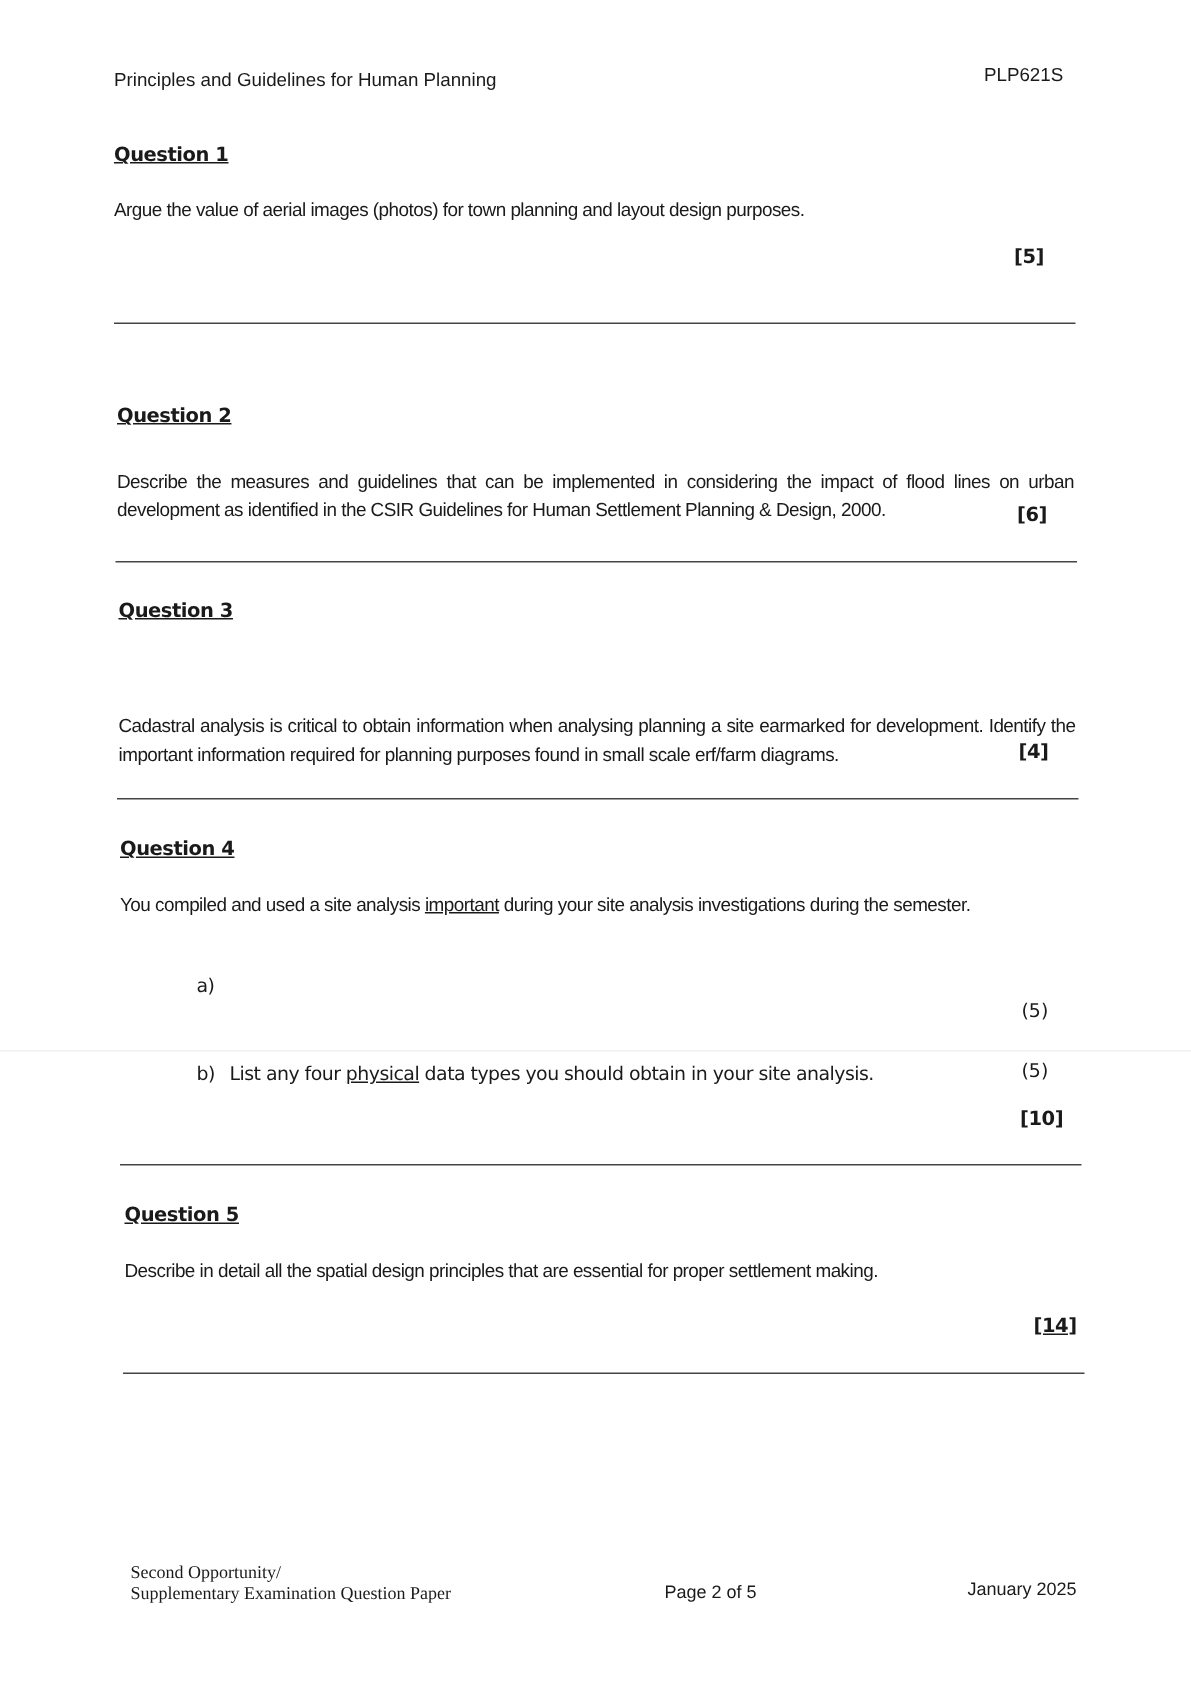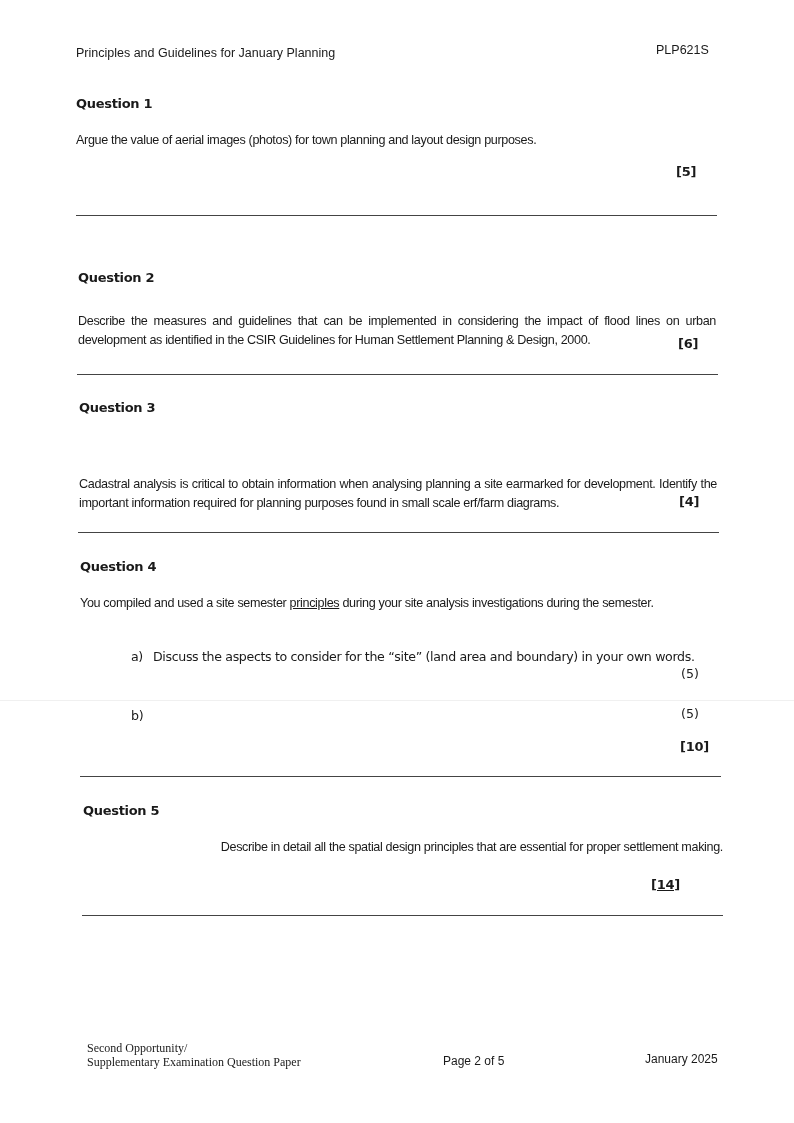--- a/index.html
+++ b/index.html
@@ -7,21 +7,21 @@
     width: 794px; height: 1123px; position: relative; overflow: hidden;
     color: #1a1a1a;
   }
   .sans { font-family: "Liberation Sans", sans-serif; }
 
   .header-left { position: absolute; left: 76px; top: 46px; font-size: 12.5px; }
   .header-right { position: absolute; left: 656px; top: 43px; font-size: 12.5px; }
 
   .q-title {
     position: absolute; font-family: "DejaVu Sans", sans-serif;
-    font-size: 13px; font-weight: bold; 
+    font-size: 13px; font-weight: bold; text-decoration: underline;
     letter-spacing: -0.3px;
     text-align: right;
   }
   .q-text {
     position: absolute; font-family: Liberation Sans, sans-serif;
     font-size: 12.6px; line-height: 19px; letter-spacing: -0.35px;
     text-align: justify;
   }
   .marks {
     position: absolute; font-family: "DejaVu Sans", sans-serif;
@@ -42,21 +42,21 @@
 
   .footer-left { position: absolute; left: 87px; top: 1041px; font-size: 12px; line-height: 14px; font-family: Liberation Serif, serif; }
   .footer-center { position: absolute; left: 443px; top: 1054px; font-size: 12px; font-family: "Liberation Sans", sans-serif; text-align: right; }
   .footer-right { position: absolute; left: 645px; top: 1052px; font-size: 12px; font-family: "Liberation Sans", sans-serif; }
 
   .faint-band { position: absolute; left: 0; width: 794px; height: 1px; background: #f0f0f0; }
 </style>
 </head>
 <body>
 
-<div class="header-left sans">Principles and Guidelines for January Planning</div>
+<div class="header-left sans">Principles and Guidelines for Human Planning</div>
 <div class="header-right sans">PLP621S</div>
 
 <section>
   <div class="q-title" style="left:76px; top:96px;">Question 1</div>
   <div class="q-text" style="left:76px; top:131px; width:640px;">Argue the value of aerial images (photos) for town planning and layout design purposes.</div>
   <div class="marks" style="left:676px; top:164px;">[5]</div>
   <div class="rule" style="left:76px; top:215px; width:641px;"></div>
 </section>
 
 <section>
@@ -68,43 +68,43 @@
 
 <section>
   <div class="q-title" style="left:79px; top:400px;">Question 3</div>
   <div class="q-text" style="left:79px; top:435px; width:638px;margin-top:40px;">Cadastral analysis is critical to obtain information when analysing planning a site earmarked for development.  Identify the important information required for planning purposes found in small scale erf/farm diagrams.</div>
   <div class="marks" style="left:679px; top:494px;">[4]</div>
   <div class="rule" style="left:78px; top:532px; width:641px;"></div>
 </section>
 
 <section>
   <div class="q-title" style="left:80px; top:559px;">Question 4</div>
-  <div class="q-text" style="left:80px; top:594px; width:638px;"><span>You compiled and used a site semester </span><span class="u">principles</span><span> during your site analysis investigations during the semester.</span></div>
+  <div class="q-text" style="left:80px; top:594px; width:638px;"><span>You compiled and used a site analysis </span><span class="u">important</span><span> during your site analysis investigations during the semester.</span></div>
 
   <div class="sub-item" style="left:131px; top:647px; width:588px; height:40px;">
     <span class="sub-label">a)</span>
-    <span class="sub-body" style="width:566px;">Discuss the aspects to consider for the “site” (land area and boundary) in your own words.</span>
   </div>
   <div class="sub-marks" style="left:681px; top:666px;">(5)</div>
 
   <div class="faint-band" style="top:700px;"></div>
 
   <div class="sub-item" style="left:131px; top:706px; width:540px; height:20px;">
     <span class="sub-label">b)</span>
+    <span class="sub-body" style="white-space:nowrap;"><span>List any four </span><span class="u">physical</span><span> data types you should obtain in your site analysis.</span></span>
   </div>
   <div class="sub-marks" style="left:681px; top:706px;">(5)</div>
 
   <div class="marks" style="left:680px; top:739px;">[10]</div>
   <div class="rule" style="left:80px; top:776px; width:641px;"></div>
 </section>
 
 <section>
   <div class="q-title" style="left:83px; top:803px;">Question 5</div>
-  <div class="q-text" style="left:83px; top:838px; width:640px; text-align:right; white-space:nowrap;">Describe in detail all the spatial design principles that are essential for proper settlement making.</div>
-  <div class="marks" style="left:651px; top:877px;text-decoration:underline;">[14]</div>
+  <div class="q-text" style="left:83px; top:838px; width:640px; text-align:left; white-space:nowrap;">Describe in detail all the spatial design principles that are essential for proper settlement making.</div>
+  <div class="marks" style="left:689px; top:877px;text-decoration:underline;">[14]</div>
   <div class="rule" style="left:82px; top:915px; width:641px;"></div>
 </section>
 
 <footer>
   <div class="footer-left">
     <div>Second Opportunity/</div>
     <div>Supplementary Examination Question Paper</div>
   </div>
   <div class="footer-center">Page 2 of 5</div>
   <div class="footer-right">January 2025</div>

